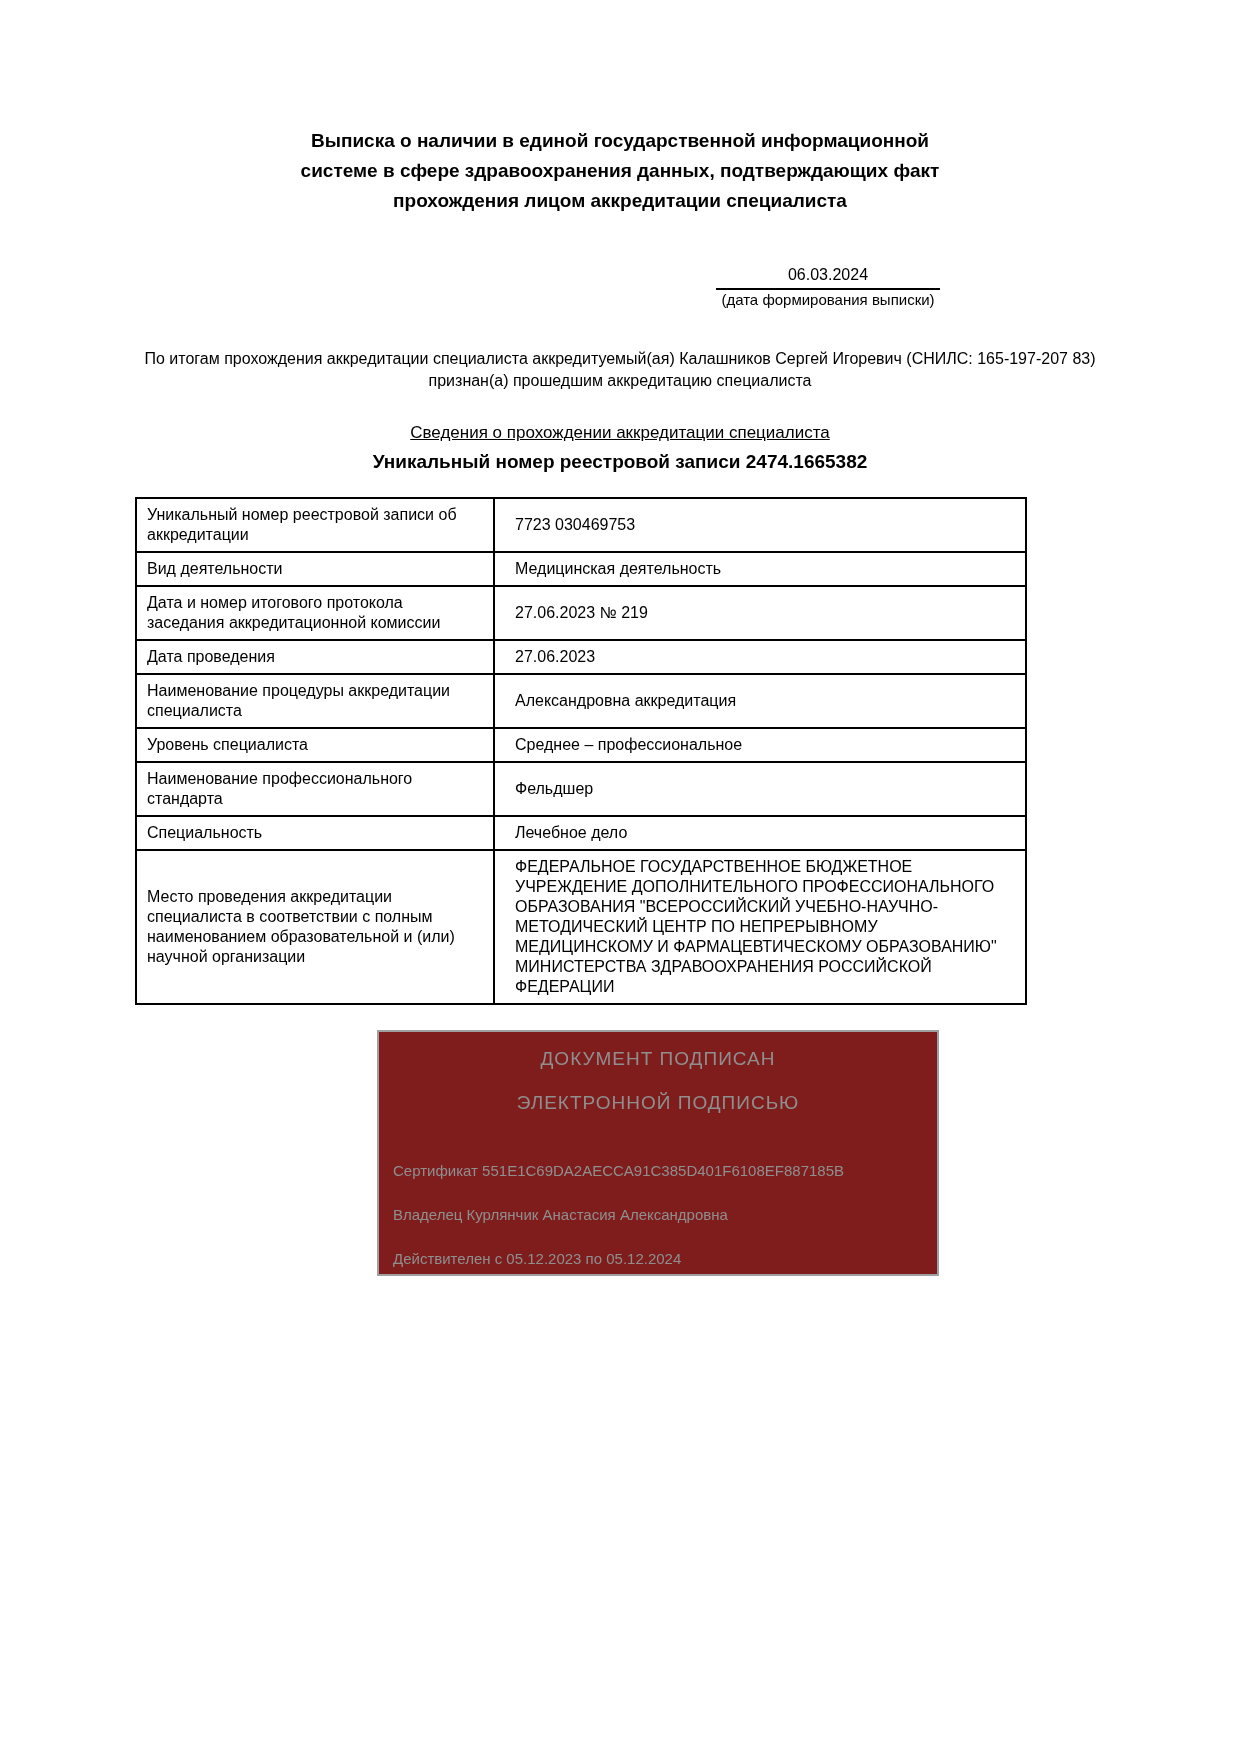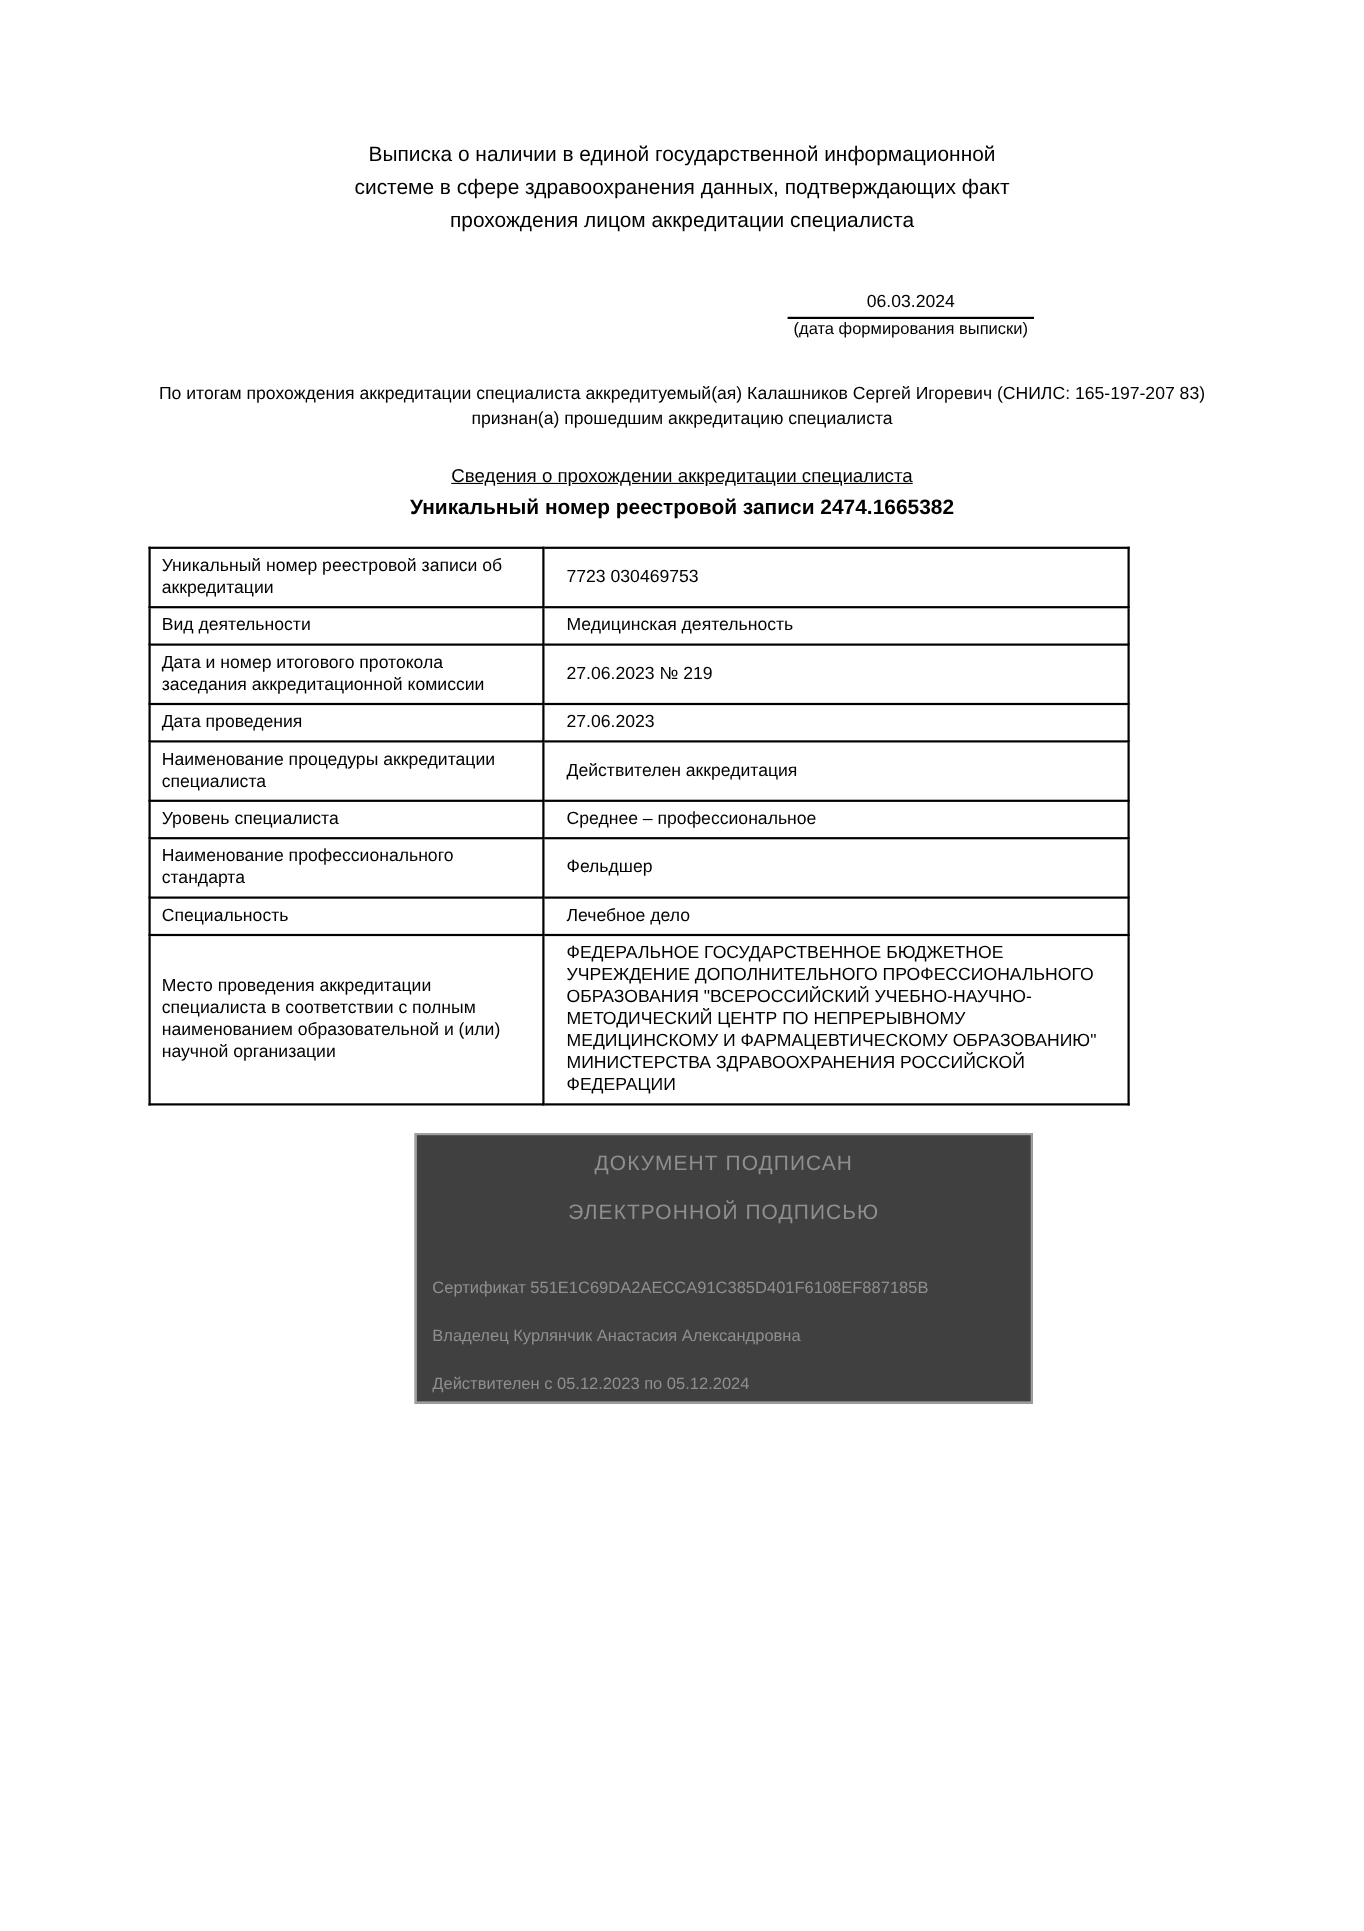--- a/index.html
+++ b/index.html
@@ -16,21 +16,21 @@
     overflow: hidden;
   }
   .page { position: absolute; inset: 0; }
 
   
   .title {
     position: absolute;
     top: 126px; left: 0; right: 0;
     text-align: center;
     font-size: 19px;
-    font-weight: normal;
+    font-weight: bold;
     line-height: 30px;
   }
 
   
   .date-block {
     position: absolute;
     top: 262px;
     left: 716px;
     width: 224px;
     text-align: center;
@@ -93,21 +93,21 @@
 
   
   .sig-box {
     position: absolute;
     top: 1030px;
     left: 377px;
     width: 558px;
     height: 242px;
     border: 2px solid #a0a0a0;
     color: #8f8f8f;
-    background: #404040;
+    background: #7f1d1d;
   }
   .sig-h {
     position: absolute;
     left: 0; right: 0;
     text-align: center;
     font-size: 19px;
     letter-spacing: 1px;
   }
   .sig-h1 { top: 16px; }
   .sig-h2 { top: 60px; }
@@ -161,21 +161,21 @@
       <tr>
         <td class="lbl">Дата и номер итогового протокола заседания аккредитационной комиссии</td>
         <td class="val">27.06.2023 № 219</td>
       </tr>
       <tr>
         <td class="lbl">Дата проведения</td>
         <td class="val">27.06.2023</td>
       </tr>
       <tr>
         <td class="lbl">Наименование процедуры аккредитации специалиста</td>
-        <td class="val">Действителен аккредитация</td>
+        <td class="val">Александровна аккредитация</td>
       </tr>
       <tr>
         <td class="lbl">Уровень специалиста</td>
         <td class="val">Среднее – профессиональное</td>
       </tr>
       <tr>
         <td class="lbl">Наименование профессионального стандарта</td>
         <td class="val">Фельдшер</td>
       </tr>
       <tr>

